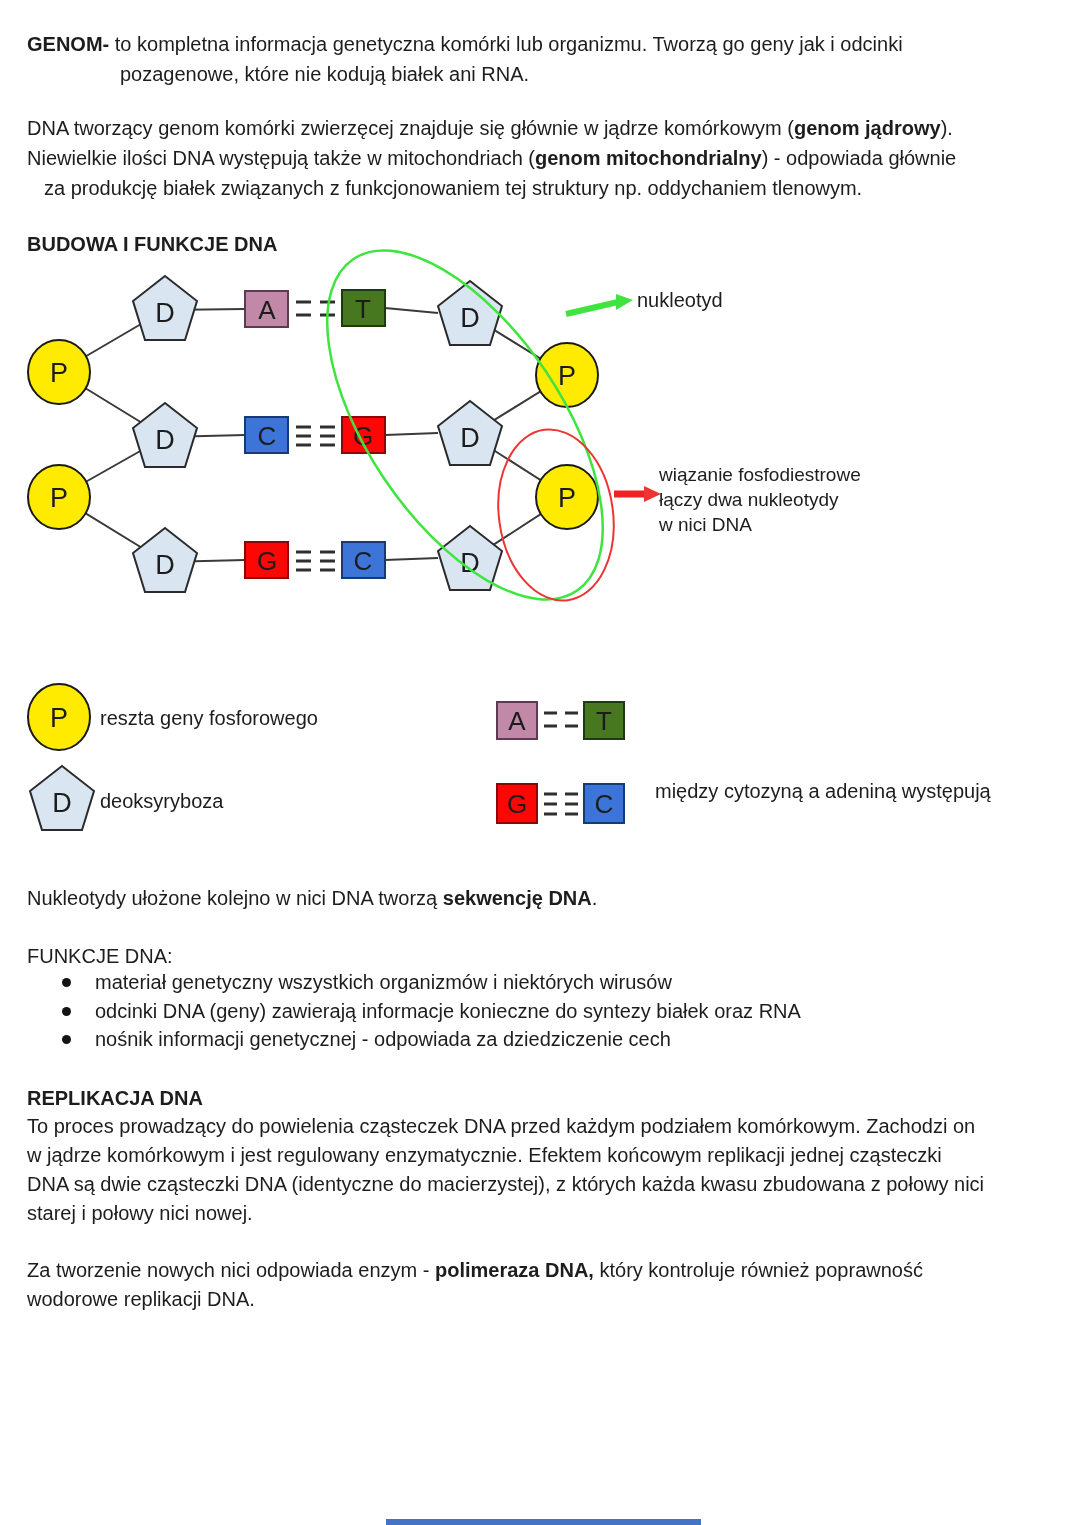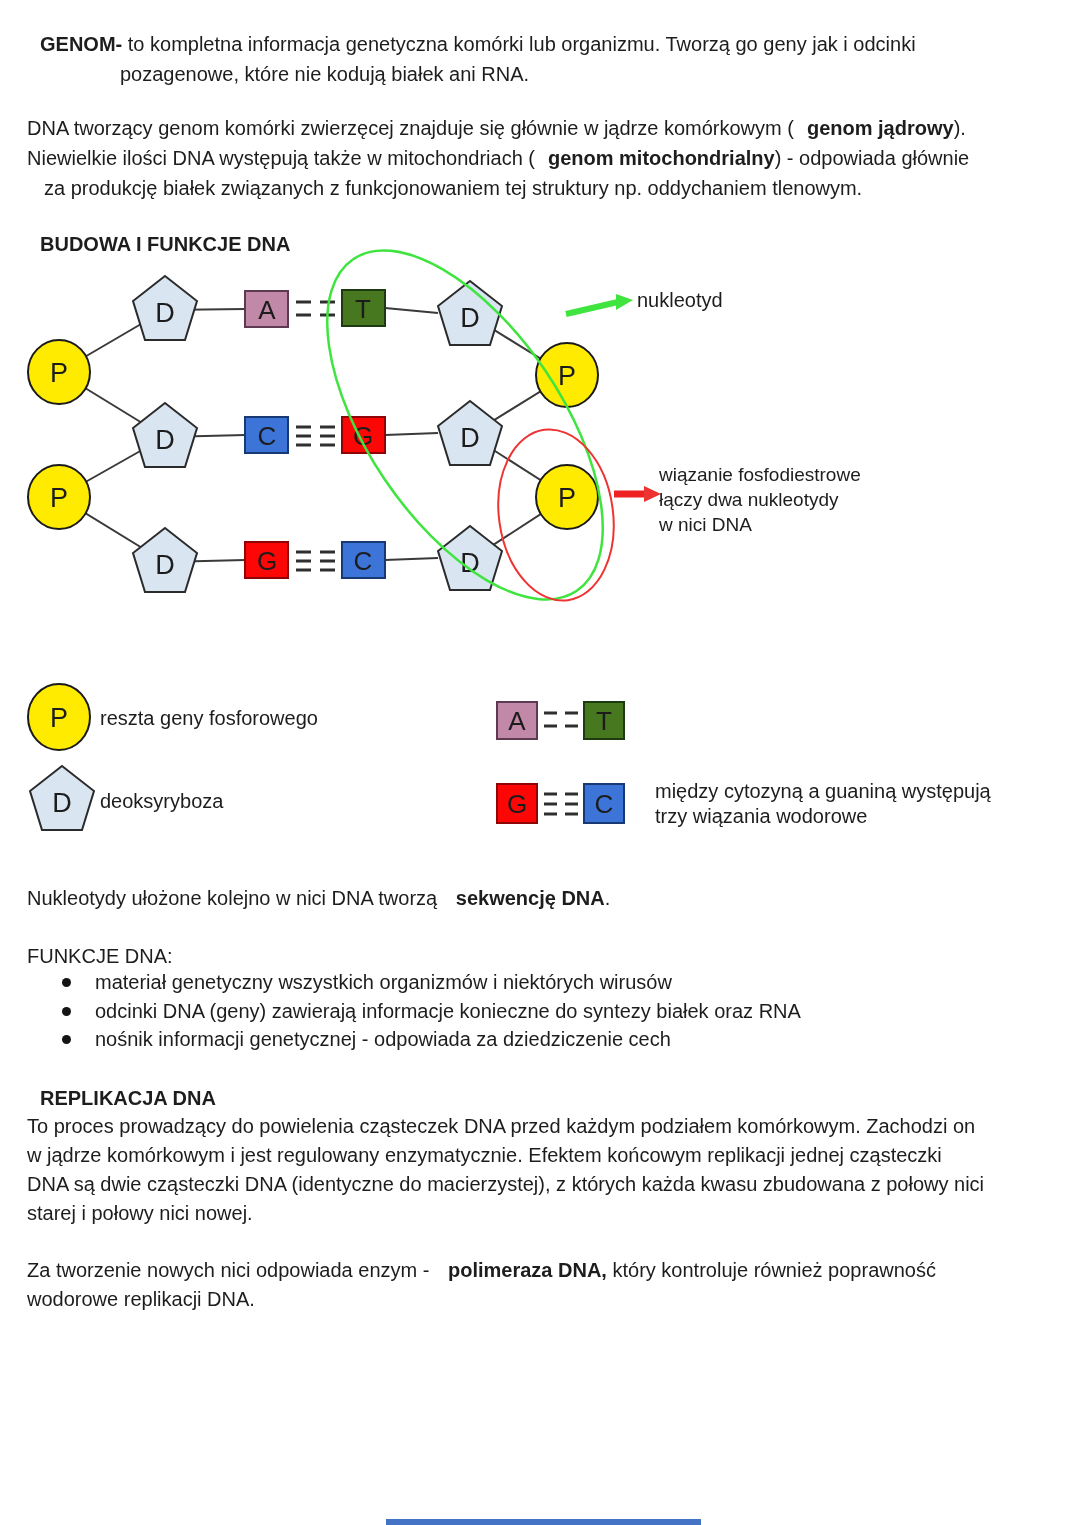--- a/index.html
+++ b/index.html
@@ -3,21 +3,21 @@
 <meta charset="utf-8">
 <style>
   html,body { margin:0; padding:0; }
   body {
     width:1080px; height:1525px; position:relative; overflow:hidden;
     background:#ffffff; color:#1d1d1d;
     font-family:"Liberation Sans", sans-serif;
   }
   .abs { position:absolute; white-space:nowrap; }
   .t  { font-size:20px; line-height:29px; }
-  .b  { font-weight:700;margin-left:13px; }
+  .b  { font-weight:700; }
   .lab { font-size:19px; line-height:25px; }
   .lab2 { font-size:20px; line-height:25px; }
   .indent2 { padding-left:93px; }
   svg.overlay { position:absolute; left:0; top:0; }
   .dot { position:absolute; width:9px; height:9px; border-radius:50%; background:#141414; }
   .bullet-text { position:absolute; font-size:20px; line-height:24px; white-space:nowrap; }
   text { font-family:"Liberation Sans", sans-serif; fill:#1c1c1c; }
 </style>
 </head>
 <body>
@@ -109,22 +109,21 @@
   <div>wiązanie fosfodiestrowe</div>
   <div>łączy dwa nukleotydy</div>
   <div>w nici DNA</div>
 </div>
 
 <div class="abs lab2" style="left:100px; top:706px;">reszta geny fosforowego</div>
 <div class="abs lab2" style="left:100px; top:789px;">deoksyryboza</div>
 <div class="abs lab2" style="left:655px; top:693px;">
 </div>
 <div class="abs lab2" style="left:655px; top:779px;">
-  <div>między cytozyną a guaniną występują</div>
-  <div>trzy wiązania wodorowe</div>
+  <div>między cytozyną a adeniną występują</div>
 </div>
 
 <div class="abs t" style="left:27px; top:884px;"><span>Nukleotydy ułożone kolejno w nici DNA tworzą </span><span class="b">sekwencję DNA</span><span>.</span></div>
 
 <div class="abs t" style="left:27px; top:942px;">FUNKCJE DNA:</div>
 
 <span class="dot" style="left:62px; top:978px;"></span>
 <div class="bullet-text" style="left:95px; top:970px;">materiał genetyczny wszystkich organizmów i niektórych wirusów</div>
 <span class="dot" style="left:62px; top:1007px;"></span>
 <div class="bullet-text" style="left:95px; top:999px;">odcinki DNA (geny) zawierają informacje konieczne do syntezy białek oraz RNA</div>

